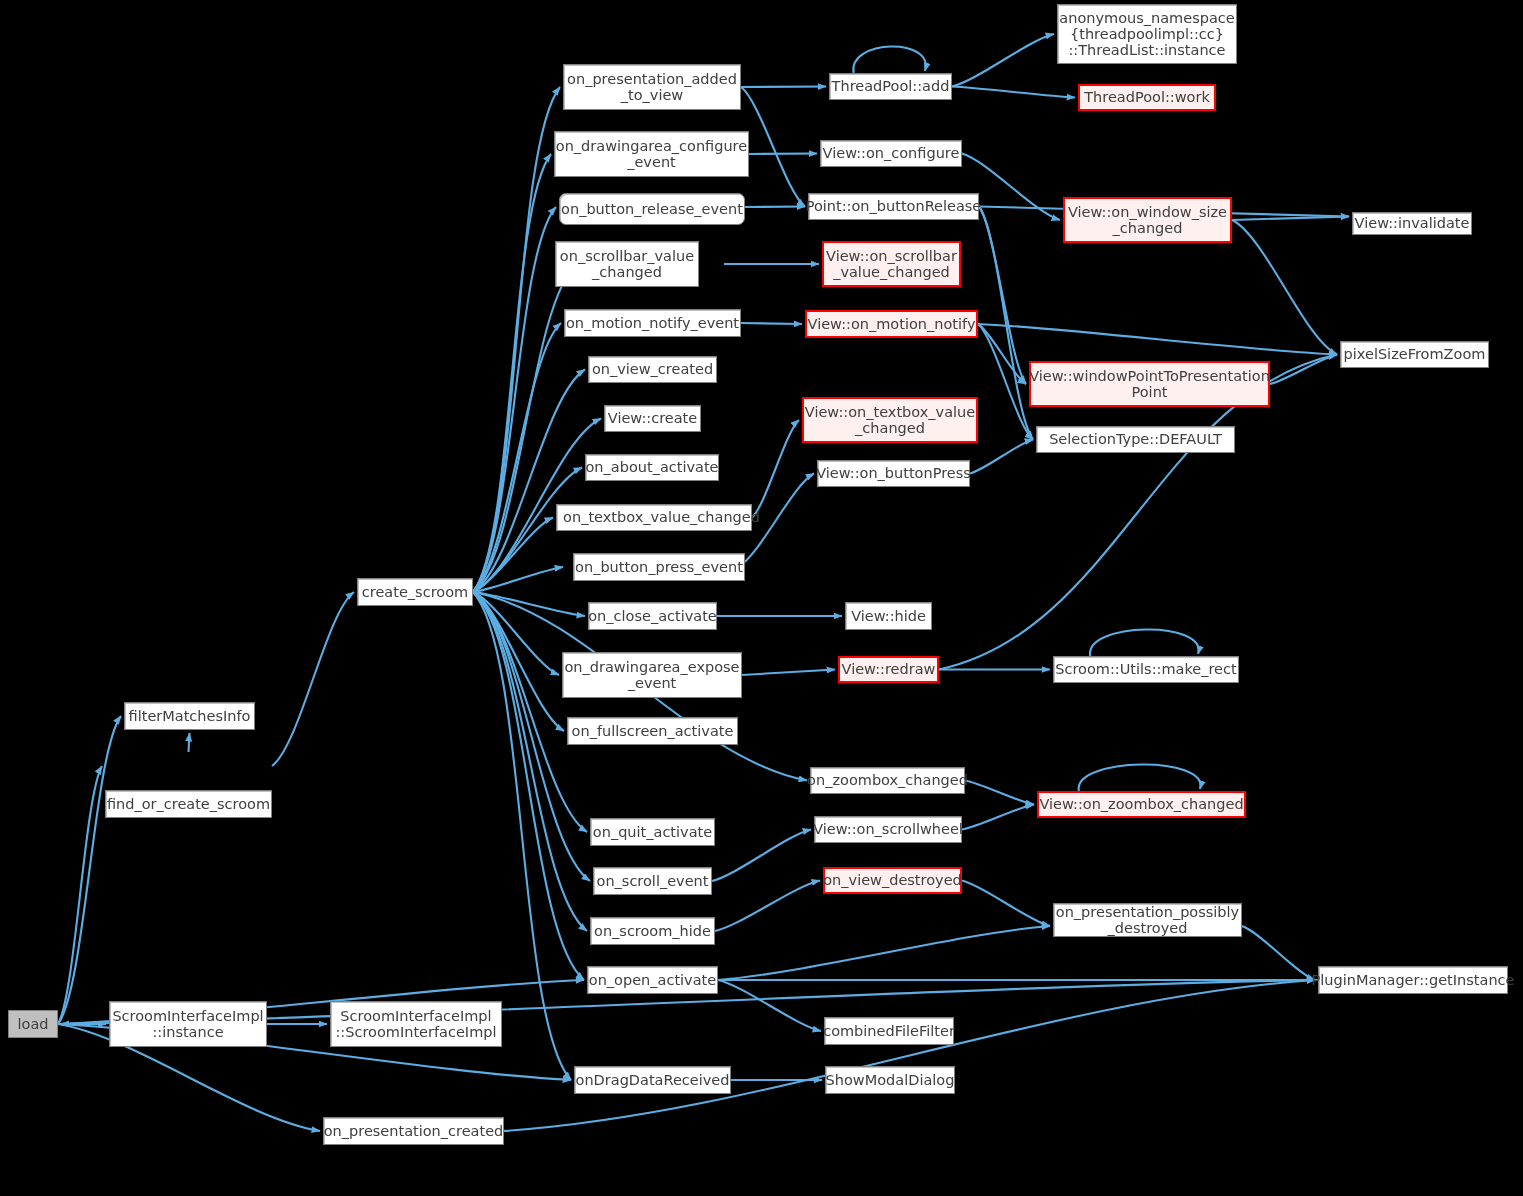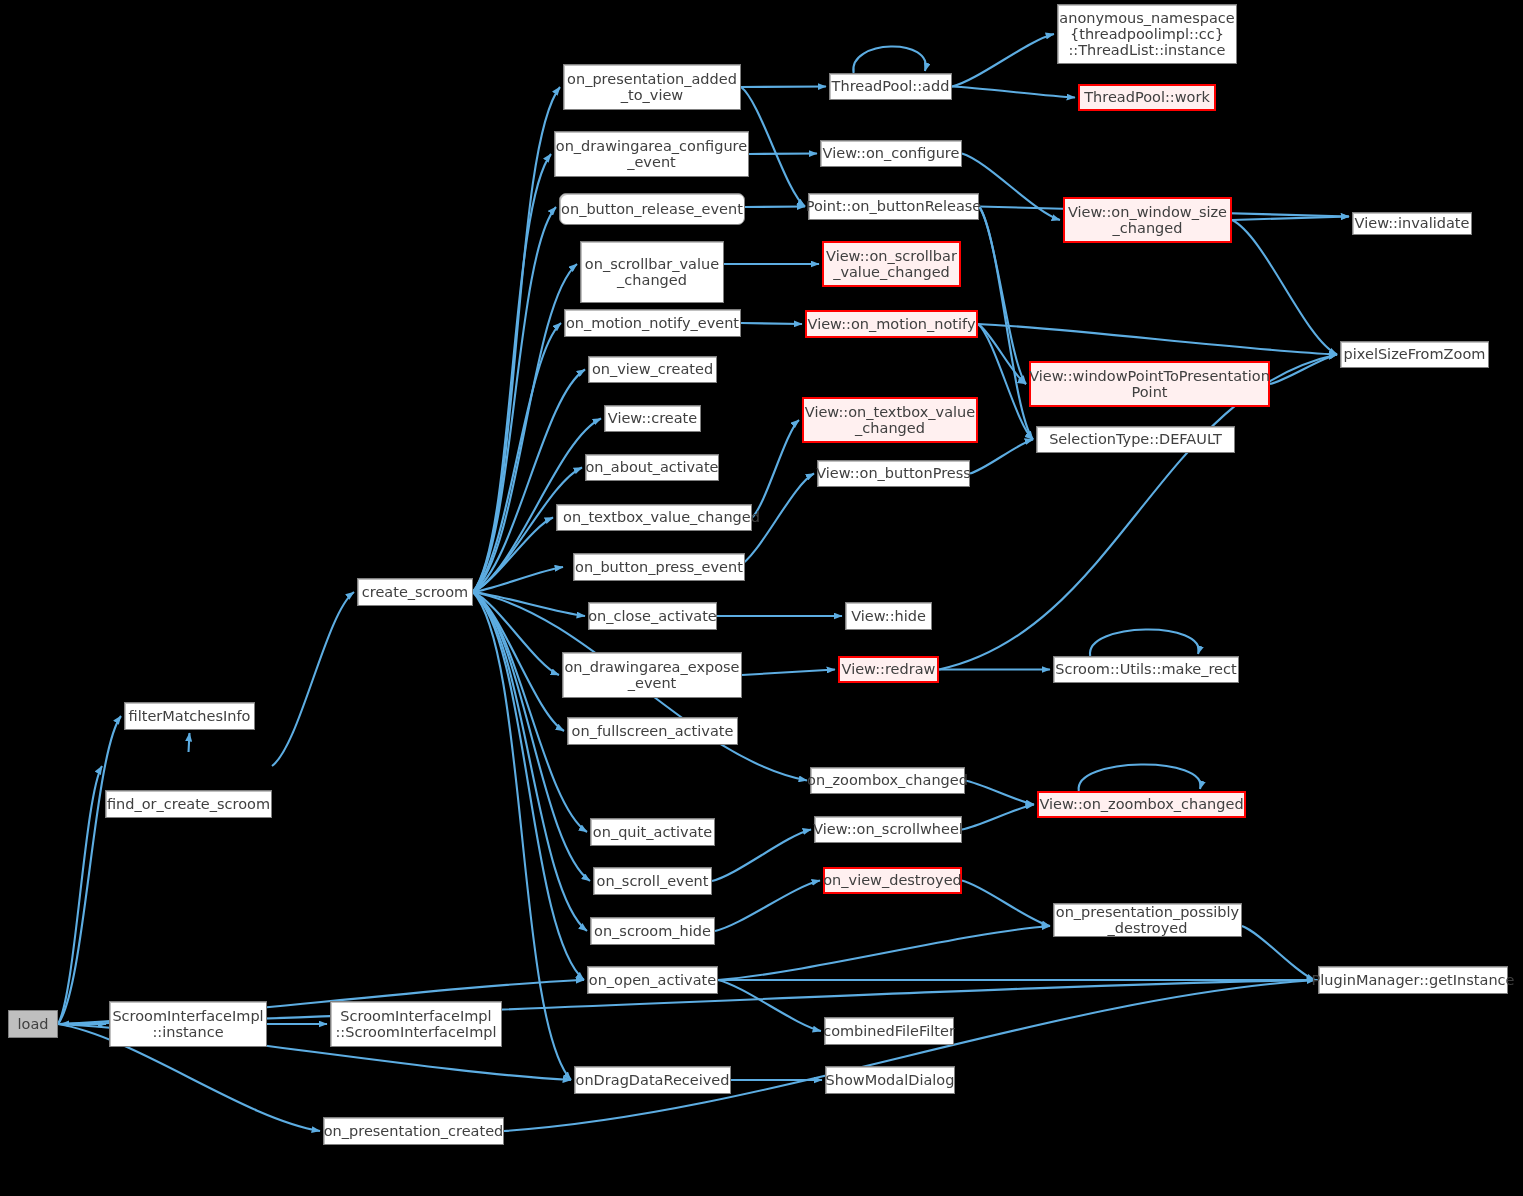--- a/index.html
+++ b/index.html
@@ -141,21 +141,21 @@
 ::instance</div>
       <div class="node std" style="left: 330px; top: 1001px; width: 172px; height: 46px;">ScroomInterfaceImpl
 ::ScroomInterfaceImpl</div>
       <div class="node std" style="left: 323px; top: 1117px; width: 181px; height: 28px;">on_presentation_created</div>
       <div class="node std" style="left: 357px; top: 578px; width: 116px; height: 28px;">create_scroom</div>
       <div class="node std" style="left: 563px; top: 64px; width: 178px; height: 46px;">on_presentation_added
 _to_view</div>
       <div class="node std" style="left: 554px; top: 131px; width: 195px; height: 46px;">on_drawingarea_configure
 _event</div>
       <div class="node std" style="left: 559px; top: 193px; width: 186px; height: 32px; border-radius: 7px;">on_button_release_event</div>
-      <div class="node std" style="left: 580px; top: 241px; width: 144px; height: 62px;">on_scrollbar_value
+      <div class="node std" style="left: 555px; top: 241px; width: 144px; height: 46px;">on_scrollbar_value
 _changed</div>
       <div class="node std" style="left: 564px; top: 309px; width: 177px; height: 28px;">on_motion_notify_event</div>
       <div class="node std" style="left: 588px; top: 356px; width: 129px; height: 27px;">on_view_created</div>
       <div class="node std" style="left: 604px; top: 405px; width: 97px; height: 27px;">View::create</div>
       <div class="node std" style="left: 585px; top: 454px; width: 134px; height: 27px;">on_about_activate</div>
       <div class="node std" style="left: 556px; top: 504px; width: 196px; height: 27px; padding-left: 15px;">on_textbox_value_changed</div>
       <div class="node std" style="left: 566px; top: 553px; width: 172px; height: 28px; margin-left: 7px;">on_button_press_event</div>
       <div class="node std" style="left: 588px; top: 602px; width: 129px; height: 28px;">on_close_activate</div>
       <div class="node std" style="left: 562px; top: 652px; width: 180px; height: 46px;">on_drawingarea_expose
 _event</div>

